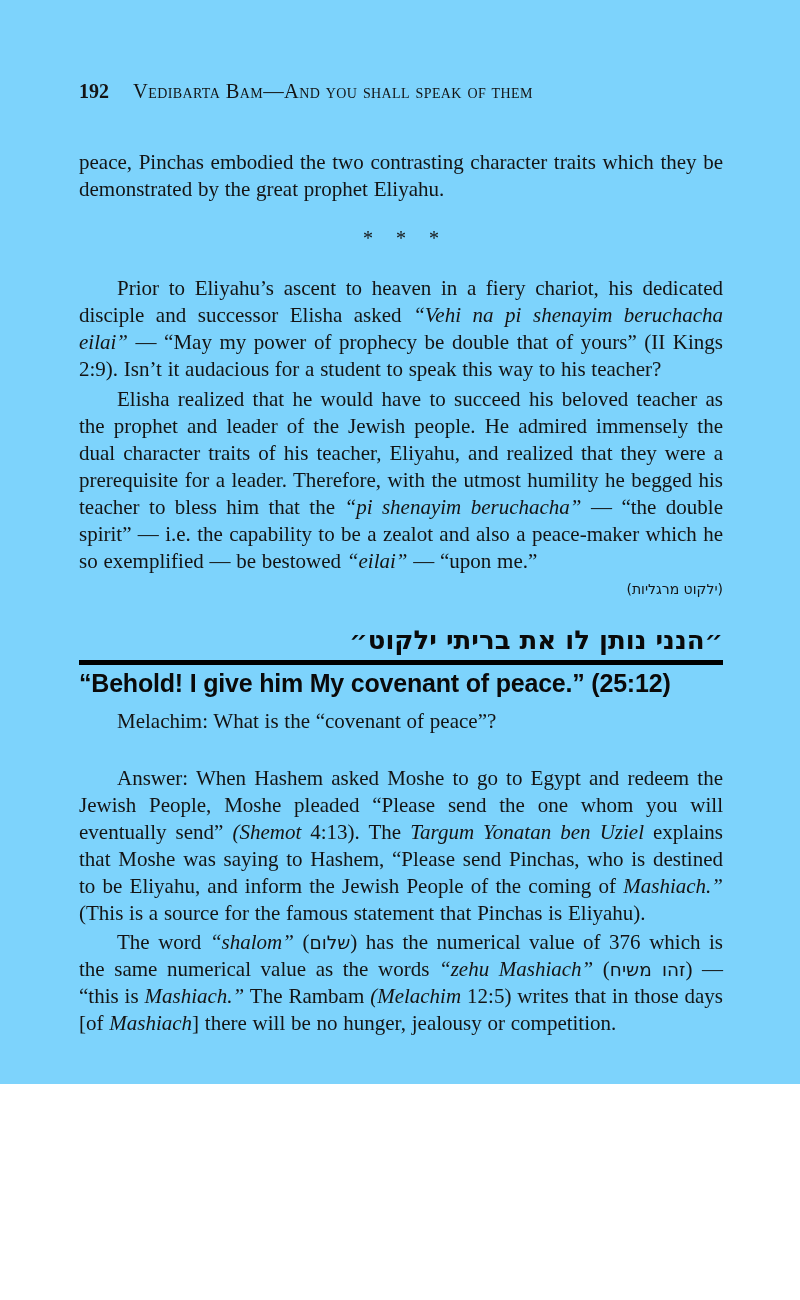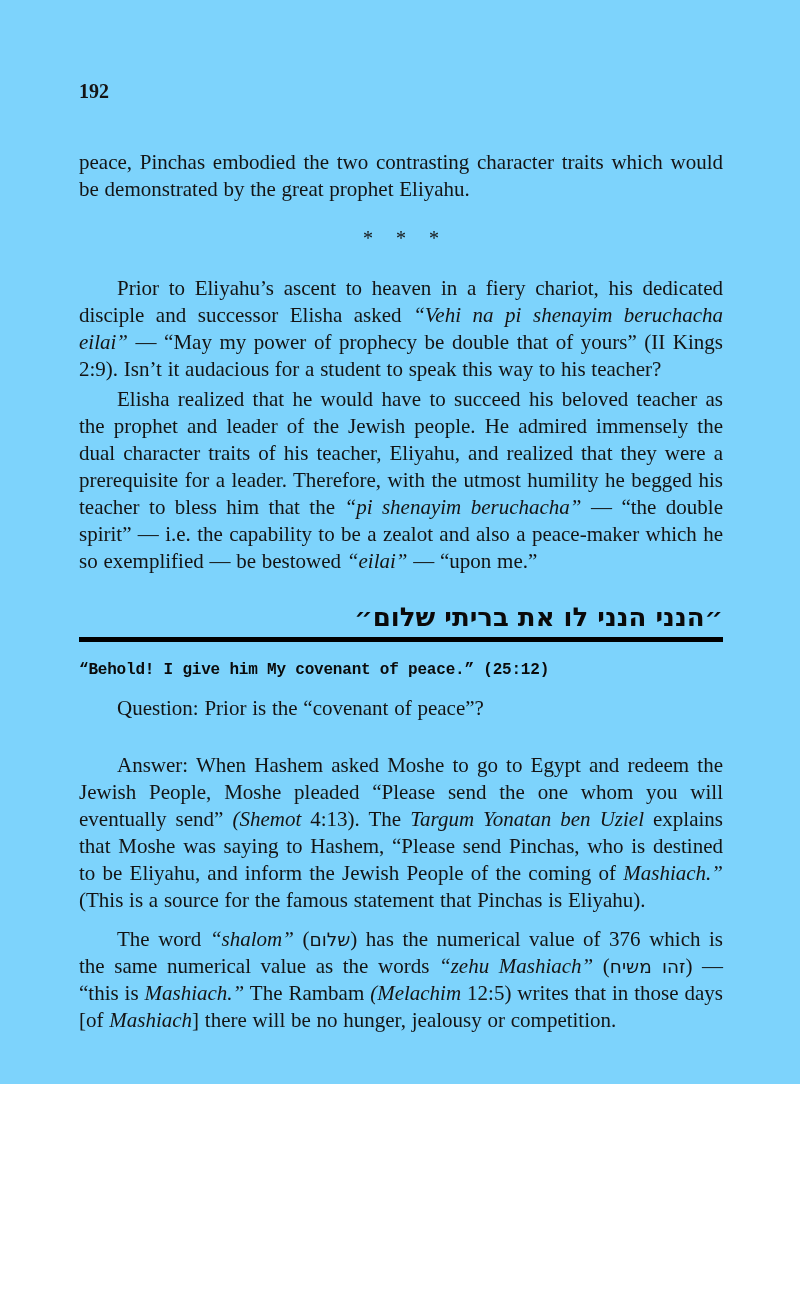--- a/index.html
+++ b/index.html
@@ -72,61 +72,63 @@
     line-height: 30px;
     font-weight: bold;
     color: #0a0a0a;
   }
   .heading-rule {
     margin-top: 5px;
     width: 644px; height: 5px;
     background: #000000;
   }
   .english-heading {
-    margin-top: 15px;
-    font-family: Liberation Mono, monospace;
+    margin-top: 5px;
+    font-family: Liberation Sans, sans-serif;
     font-weight: bold;
-    font-size: 16px;
+    font-size: 25px;
     line-height: 26px;
     letter-spacing: -0.2px;
     color: #0a0a0a;
     text-align: left;
   }
   .question-para { margin-top: 12px; }
   .answer-para { margin-top: 30px; }
-  .gematria-para { margin-top: 12px; }
+  .gematria-para { margin-top: 2px; }
   .i { font-style: italic; }
 </style>
 </head>
 <body>
 
 <div class="page">
   <div class="content">
 
     <header class="page-header">
       <span class="page-number">192</span>
+      <span class="running-title">Vedibarta Bam—And you shall speak of them</span>
     </header>
 
     <main>
-      <p class="para-continuation">peace, Pinchas embodied the two contrasting character traits which would be demonstrated by the great prophet Eliyahu.</p>
+      <p class="para-continuation">peace, Pinchas embodied the two contrasting character traits which they be demonstrated by the great prophet Eliyahu.</p>
 
       <div class="separator">* * *</div>
 
       <p class="indent para-prior"><span>Prior to Eliyahu’s ascent to heaven in a fiery chariot, his dedicated disciple and successor Elisha asked </span><span class="i">“Vehi na pi shenayim beruchacha eilai”</span><span> — “May my power of prophecy be double that of yours” (II Kings 2:9). Isn’t it audacious for a student to speak this way to his teacher?</span></p>
 
       <p class="indent"><span>Elisha realized that he would have to succeed his beloved teacher as the prophet and leader of the Jewish people. He admired immensely the dual character traits of his teacher, Eliyahu, and realized that they were a prerequisite for a leader. Therefore, with the utmost humility he begged his teacher to bless him that the </span><span class="i">“pi shenayim beruchacha”</span><span> — “the double spirit” — i.e. the capability to be a zealot and also a peace-maker which he so exemplified — be bestowed </span><span class="i">“eilai”</span><span> — “upon me.”</span></p>
 
+      <div class="citation">(ילקוט מרגליות)</div>
 
-      <h2 class="hebrew-heading">״הנני הנני לו את בריתי שלום״</h2>
+      <h2 class="hebrew-heading">״הנני נותן לו את בריתי ילקוט״</h2>
 
       <div class="heading-rule"></div>
 
       <h3 class="english-heading">“Behold! I give him My covenant of peace.” (25:12)</h3>
 
-      <p class="indent question-para">Question: Prior is the “covenant of peace”?</p>
+      <p class="indent question-para">Melachim: What is the “covenant of peace”?</p>
 
       <p class="indent answer-para"><span>Answer: When Hashem asked Moshe to go to Egypt and redeem the Jewish People, Moshe pleaded “Please send the one whom you will eventually send” </span><span class="i">(Shemot</span><span> 4:13). The </span><span class="i">Targum Yonatan ben Uziel</span><span> explains that Moshe was saying to Hashem, “Please send Pinchas, who is destined to be Eliyahu, and inform the Jewish People of the coming of </span><span class="i">Mashiach.”</span><span> (This is a source for the famous statement that Pinchas is Eliyahu).</span></p>
 
       <p class="indent gematria-para"><span>The word </span><span class="i">“shalom”</span><span> (</span><span class="he">שלום</span><span>) has the numerical value of 376 which is the same numerical value as the words </span><span class="i">“zehu Mashiach”</span><span> (</span><span class="he">זהו משיח</span><span>) — “this is </span><span class="i">Mashiach.”</span><span> The Rambam </span><span class="i">(Melachim</span><span> 12:5) writes that in those days [of </span><span class="i">Mashiach</span><span>] there will be no hunger, jealousy or competition.</span></p>
     </main>
 
   </div>
 </div>
 
 </body></html>

